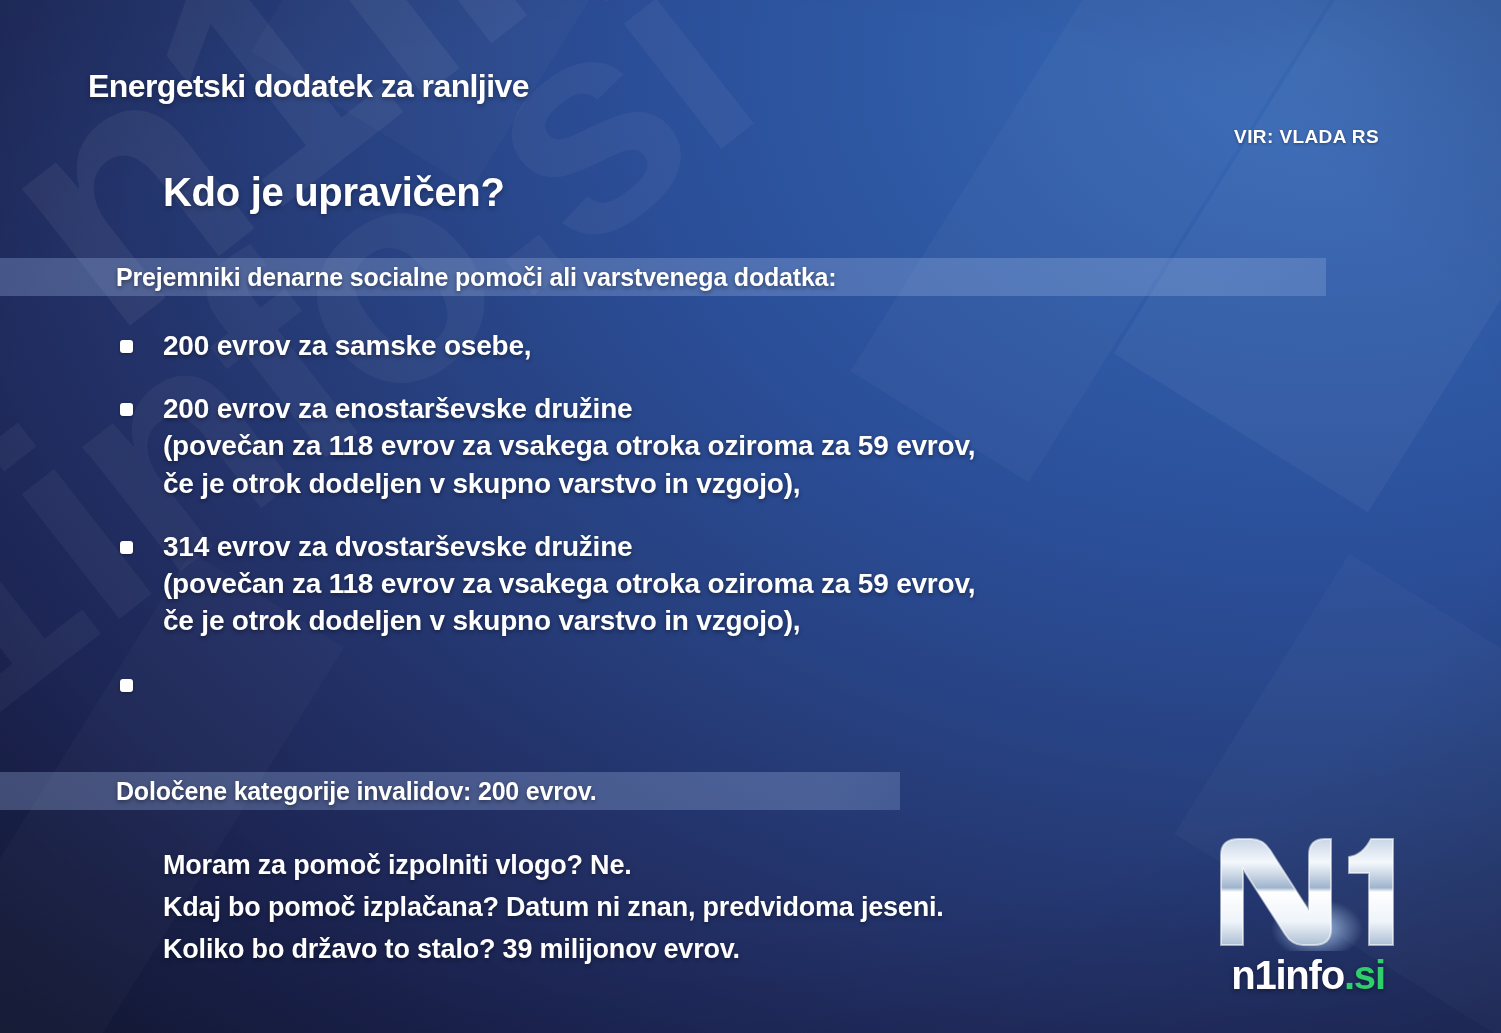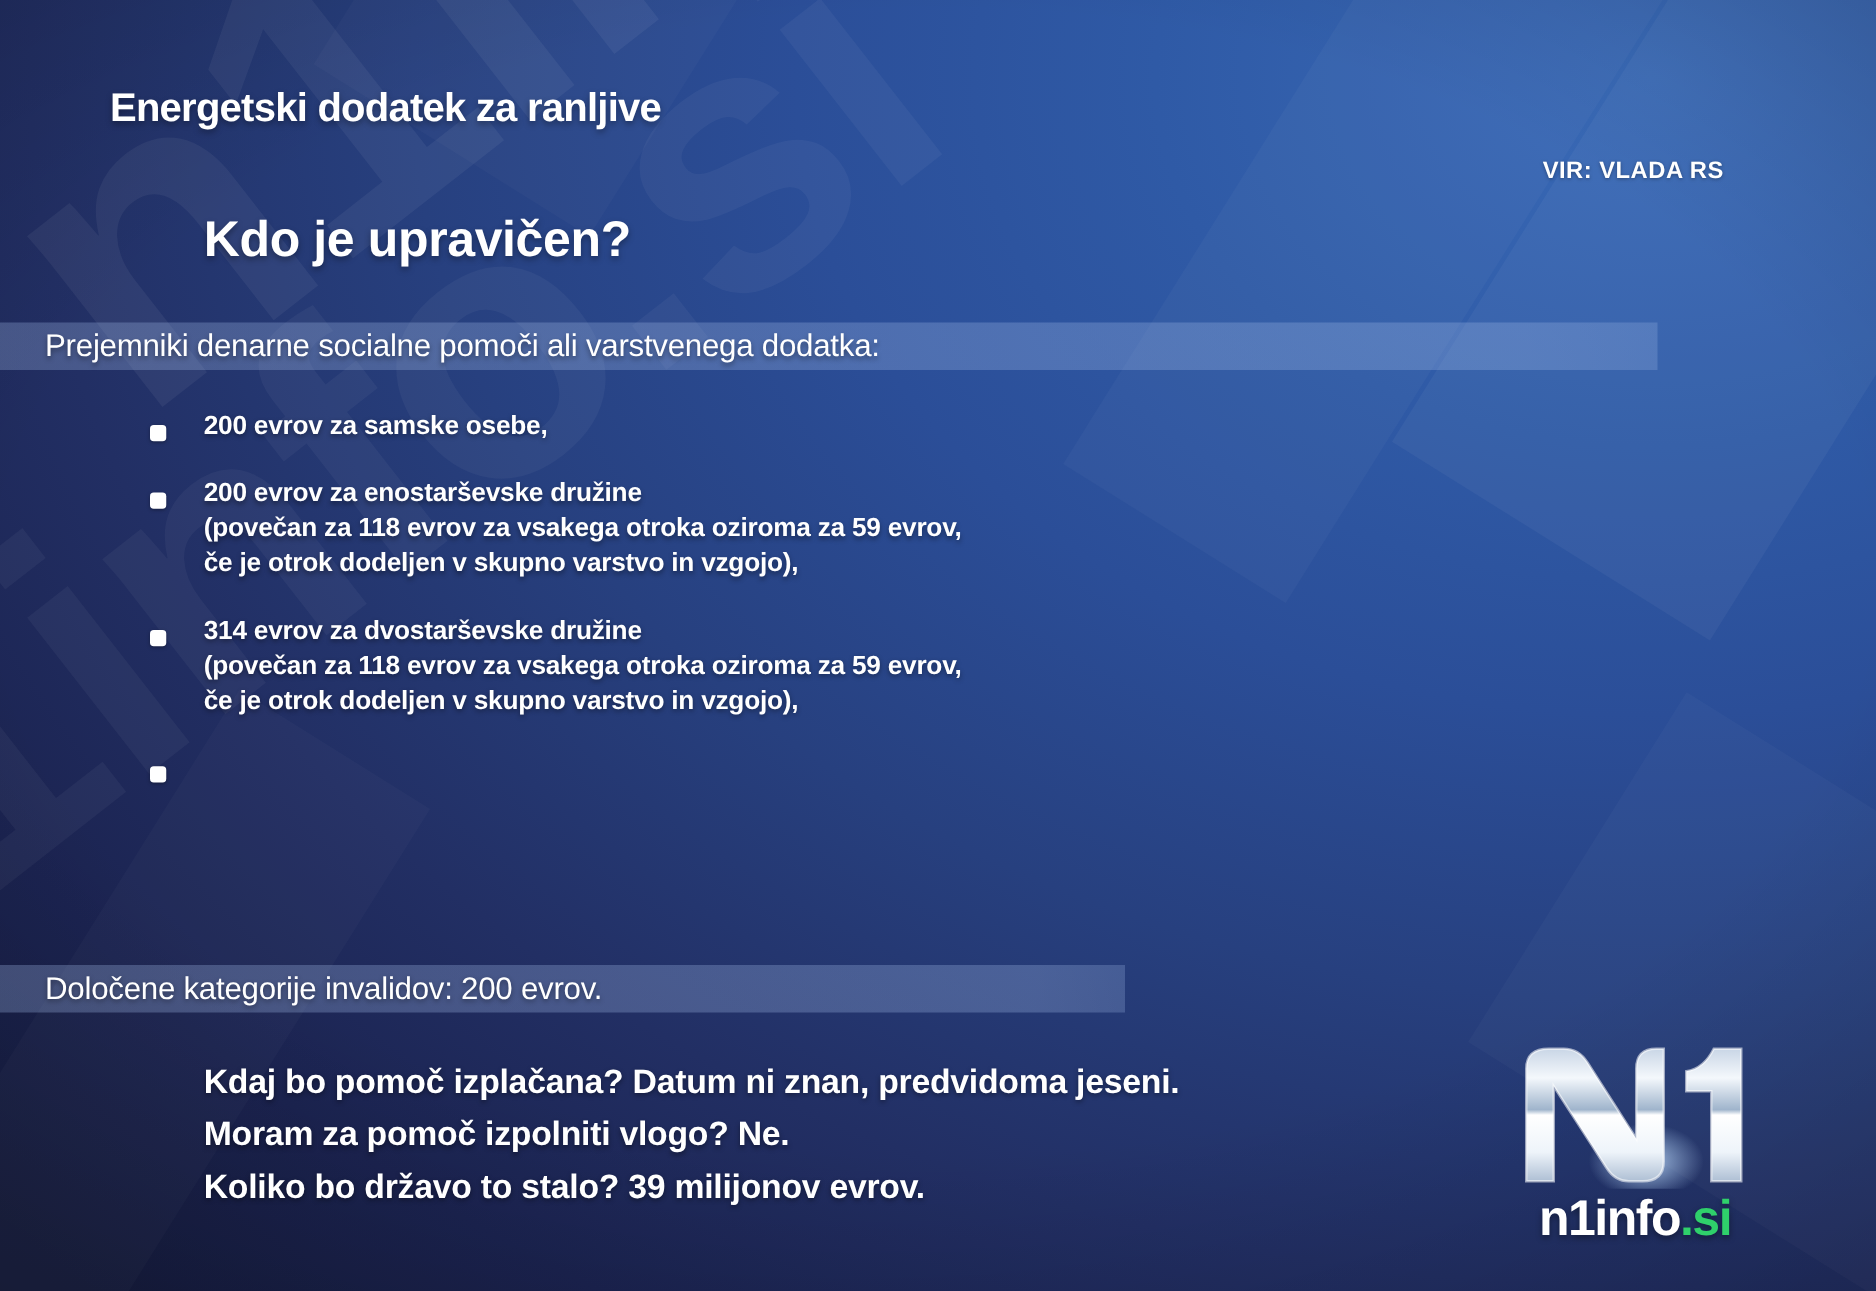--- a/index.html
+++ b/index.html
@@ -123,23 +123,23 @@
     position: absolute;
     left: 0;
     height: 38px;
     display: flex;
     align-items: center;
     background: linear-gradient(90deg, rgba(160,185,230,0.30) 0%, rgba(160,185,230,0.30) 92%, rgba(160,185,230,0.26) 100%);
   }
   .banner-1 { top: 258px; width: 1326px; }
   .banner-2 { top: 772px; width: 900px; }
   .banner-label {
-    padding-left: 36px;
+    padding-left: 116px;
     font-size: 25px;
-    font-weight: 400;
+    font-weight: 700;
     letter-spacing: -0.2px;
     text-shadow: 0 2px 4px rgba(0,0,0,0.4);
     white-space: nowrap;
   }
 
   .bullets {
     position: absolute;
     left: 120px;
     top: 327px;
     width: 1120px;
@@ -153,21 +153,21 @@
     flex: 0 0 auto;
     width: 13px;
     height: 13px;
     border-radius: 3px;
     background: #ffffff;
     margin-top: 13px;
     box-shadow: 0 1px 3px rgba(0,0,0,0.35);
   }
   .bullet-lines {
     margin-left: 30px;
-    font-size: 21px;
+    font-size: 28px;
     font-weight: 700;
     line-height: 1.33;
     letter-spacing: -0.2px;
     text-shadow: 0 2px 4px rgba(0,0,0,0.4);
   }
   .bullet-lines div { white-space: nowrap; }
 
   .qa {
     position: absolute;
     left: 163px;
@@ -258,22 +258,22 @@
         <span class="bullet-marker"></span>
       </div>
 
     </div>
 
     <div class="banner banner-2">
       <div class="banner-label">Določene kategorije invalidov: 200 evrov.</div>
     </div>
 
     <div class="qa">
+      <div>Moram za pomoč izpolniti vlogo? Ne.</div>
       <div>Kdaj bo pomoč izplačana? Datum ni znan, predvidoma jeseni.</div>
-      <div>Moram za pomoč izpolniti vlogo? Ne.</div>
       <div>Koliko bo državo to stalo? 39 milijonov evrov.</div>
     </div>
 
     <div class="logo">
       <svg class="logo-mark" viewBox="0 0 190 118">
         <defs>
           <linearGradient id="metal" x1="0" y1="0" x2="0" y2="1">
             <stop offset="0%" stop-color="#c9d6e6"></stop>
             <stop offset="22%" stop-color="#f4f8fc"></stop>
             <stop offset="46%" stop-color="#9fb4cc"></stop>

